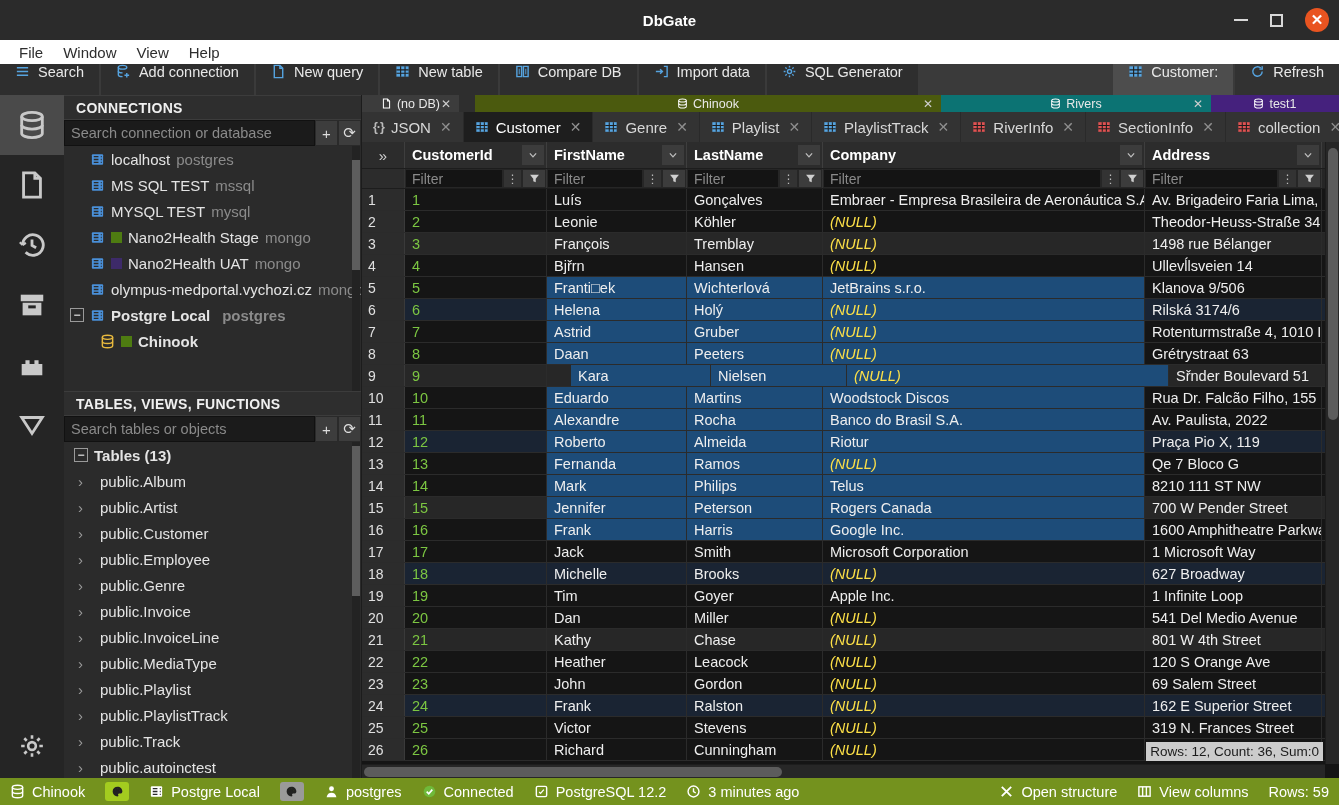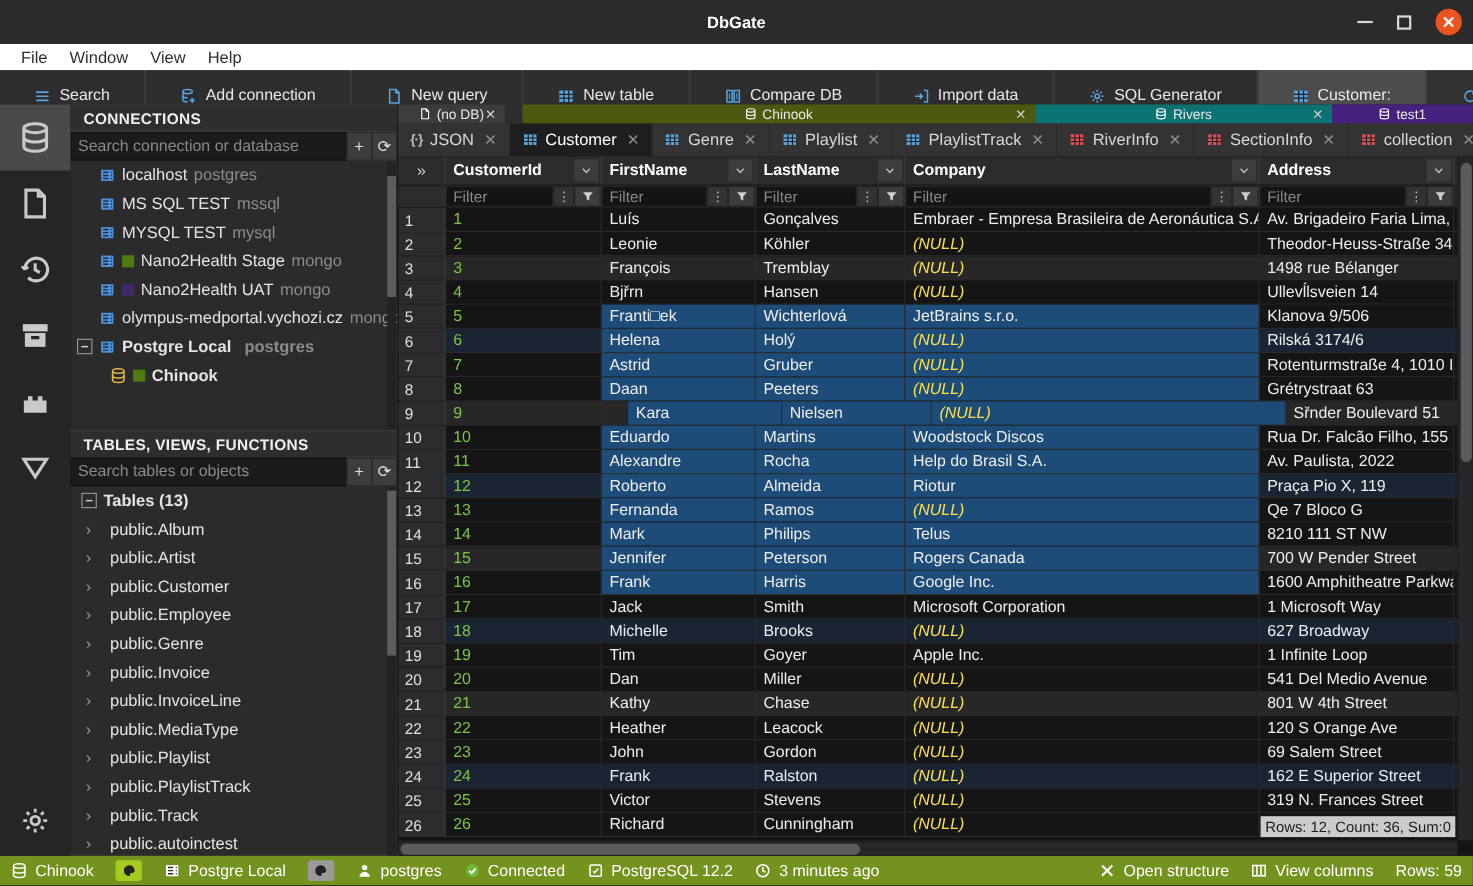--- a/index.html
+++ b/index.html
@@ -14,21 +14,21 @@
   .win-min { width:14px; height:2px; background:#d8d8d8; }
   .win-max { width:13px; height:13px; border:2px solid #d8d8d8; }
   .win-close { width:24px; height:24px; border-radius:50%; background:#e95420; color:#fff; display:flex; align-items:center; justify-content:center; font-size:15px; font-weight:bold; }
 
   
   .menubar { height:24px; background:#ffffff; color:#2e2e2e; display:flex; align-items:center; padding-left:10px; gap:2px; font-size:15px; flex:0 0 auto; }
   .menu-item { padding:0 9px; }
 
   
   .toolbar { height:31px; background:#3a3a3a; display:flex; align-items:stretch; flex:0 0 auto; }
-  .tb-btn { display:flex; align-items:flex-end; gap:8px; padding:0 31px; background:#2e2e2e; margin-right:2px; color:#e8e8e8; font-size:14.5px; white-space:nowrap; }
+  .tb-btn { display:flex; align-items:flex-start; gap:8px; padding:0 15px; background:#2e2e2e; margin-right:2px; color:#e8e8e8; font-size:14.5px; white-space:nowrap; }
   .tb-btn svg { width:15px; height:15px; }
   .tb-spacer { flex:1; }
   .tb-btn.emph { background:#4d4d4d; }
   .tb-btn.last { margin-right:0; background:#323232; }
   .icon-blue { color:#56a4e0; }
 
   
   .main { flex:1; display:flex; min-height:0; }
 
   
@@ -834,21 +834,21 @@
               <div class="dc sel" style="width: 140px;">Eduardo</div>
               <div class="dc sel" style="width: 136px;">Martins</div>
               <div class="dc sel" style="width: 322px;">Woodstock Discos</div>
               <div class="dc" style="width: 177px;">Rua Dr. Falcão Filho, 155</div>
             </div>
             <div class="drow">
               <div class="rn">11</div>
               <div class="dc idv" style="width: 142px;">11</div>
               <div class="dc sel" style="width: 140px;">Alexandre</div>
               <div class="dc sel" style="width: 136px;">Rocha</div>
-              <div class="dc sel" style="width: 322px;">Help do Brasil S.A.</div>
+              <div class="dc sel" style="width: 322px;">Banco do Brasil S.A.</div>
               <div class="dc" style="width: 177px;">Av. Paulista, 2022</div>
             </div>
             <div class="drow s6">
               <div class="rn">12</div>
               <div class="dc idv" style="width: 142px;">12</div>
               <div class="dc sel" style="width: 140px;">Roberto</div>
               <div class="dc sel" style="width: 136px;">Almeida</div>
               <div class="dc sel" style="width: 322px;">Riotur</div>
               <div class="dc" style="width: 177px;">Praça Pio X, 119</div>
             </div>

